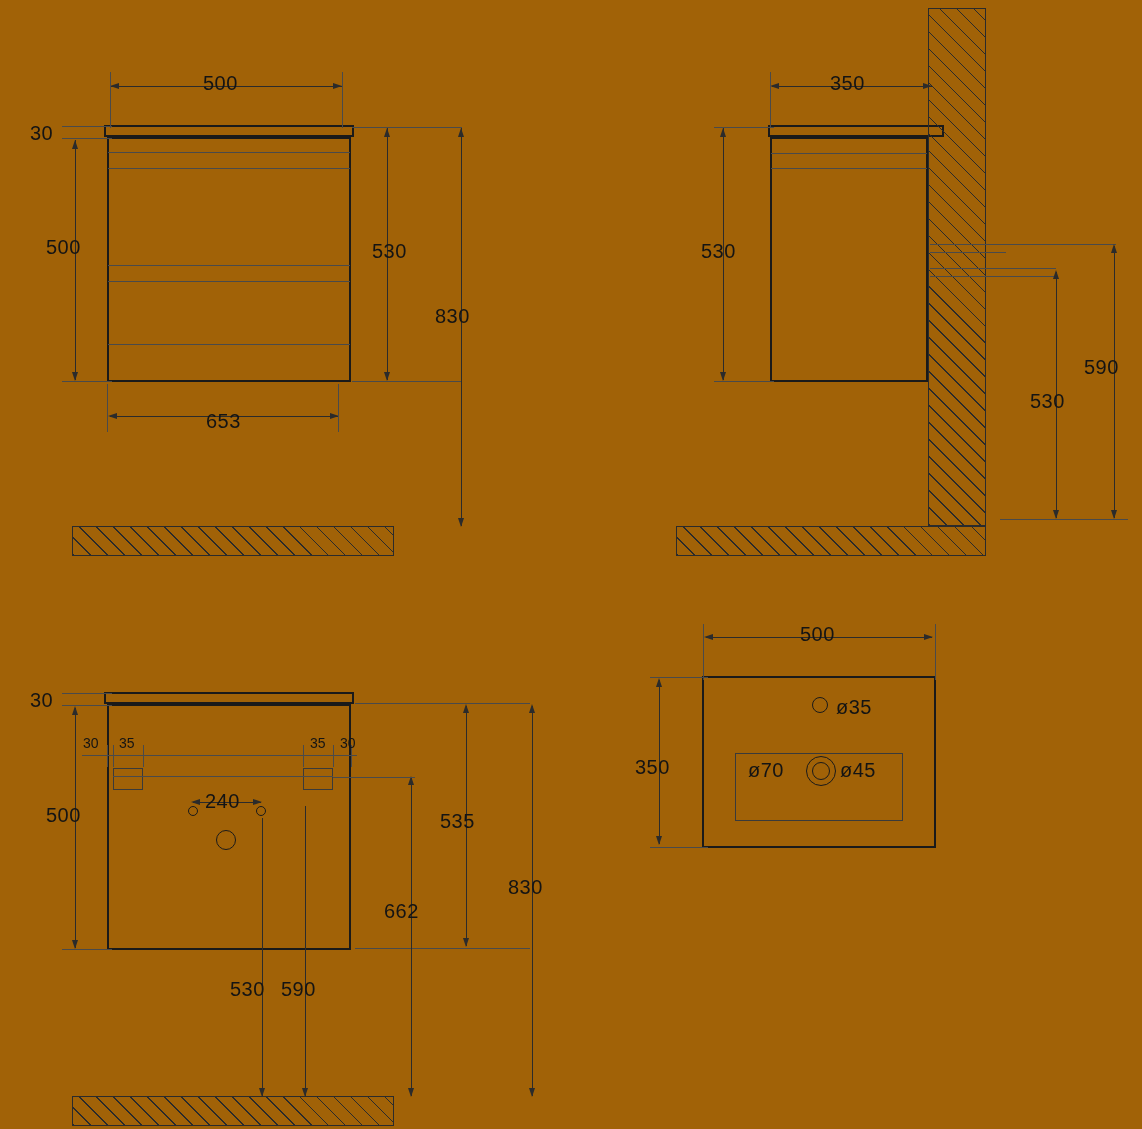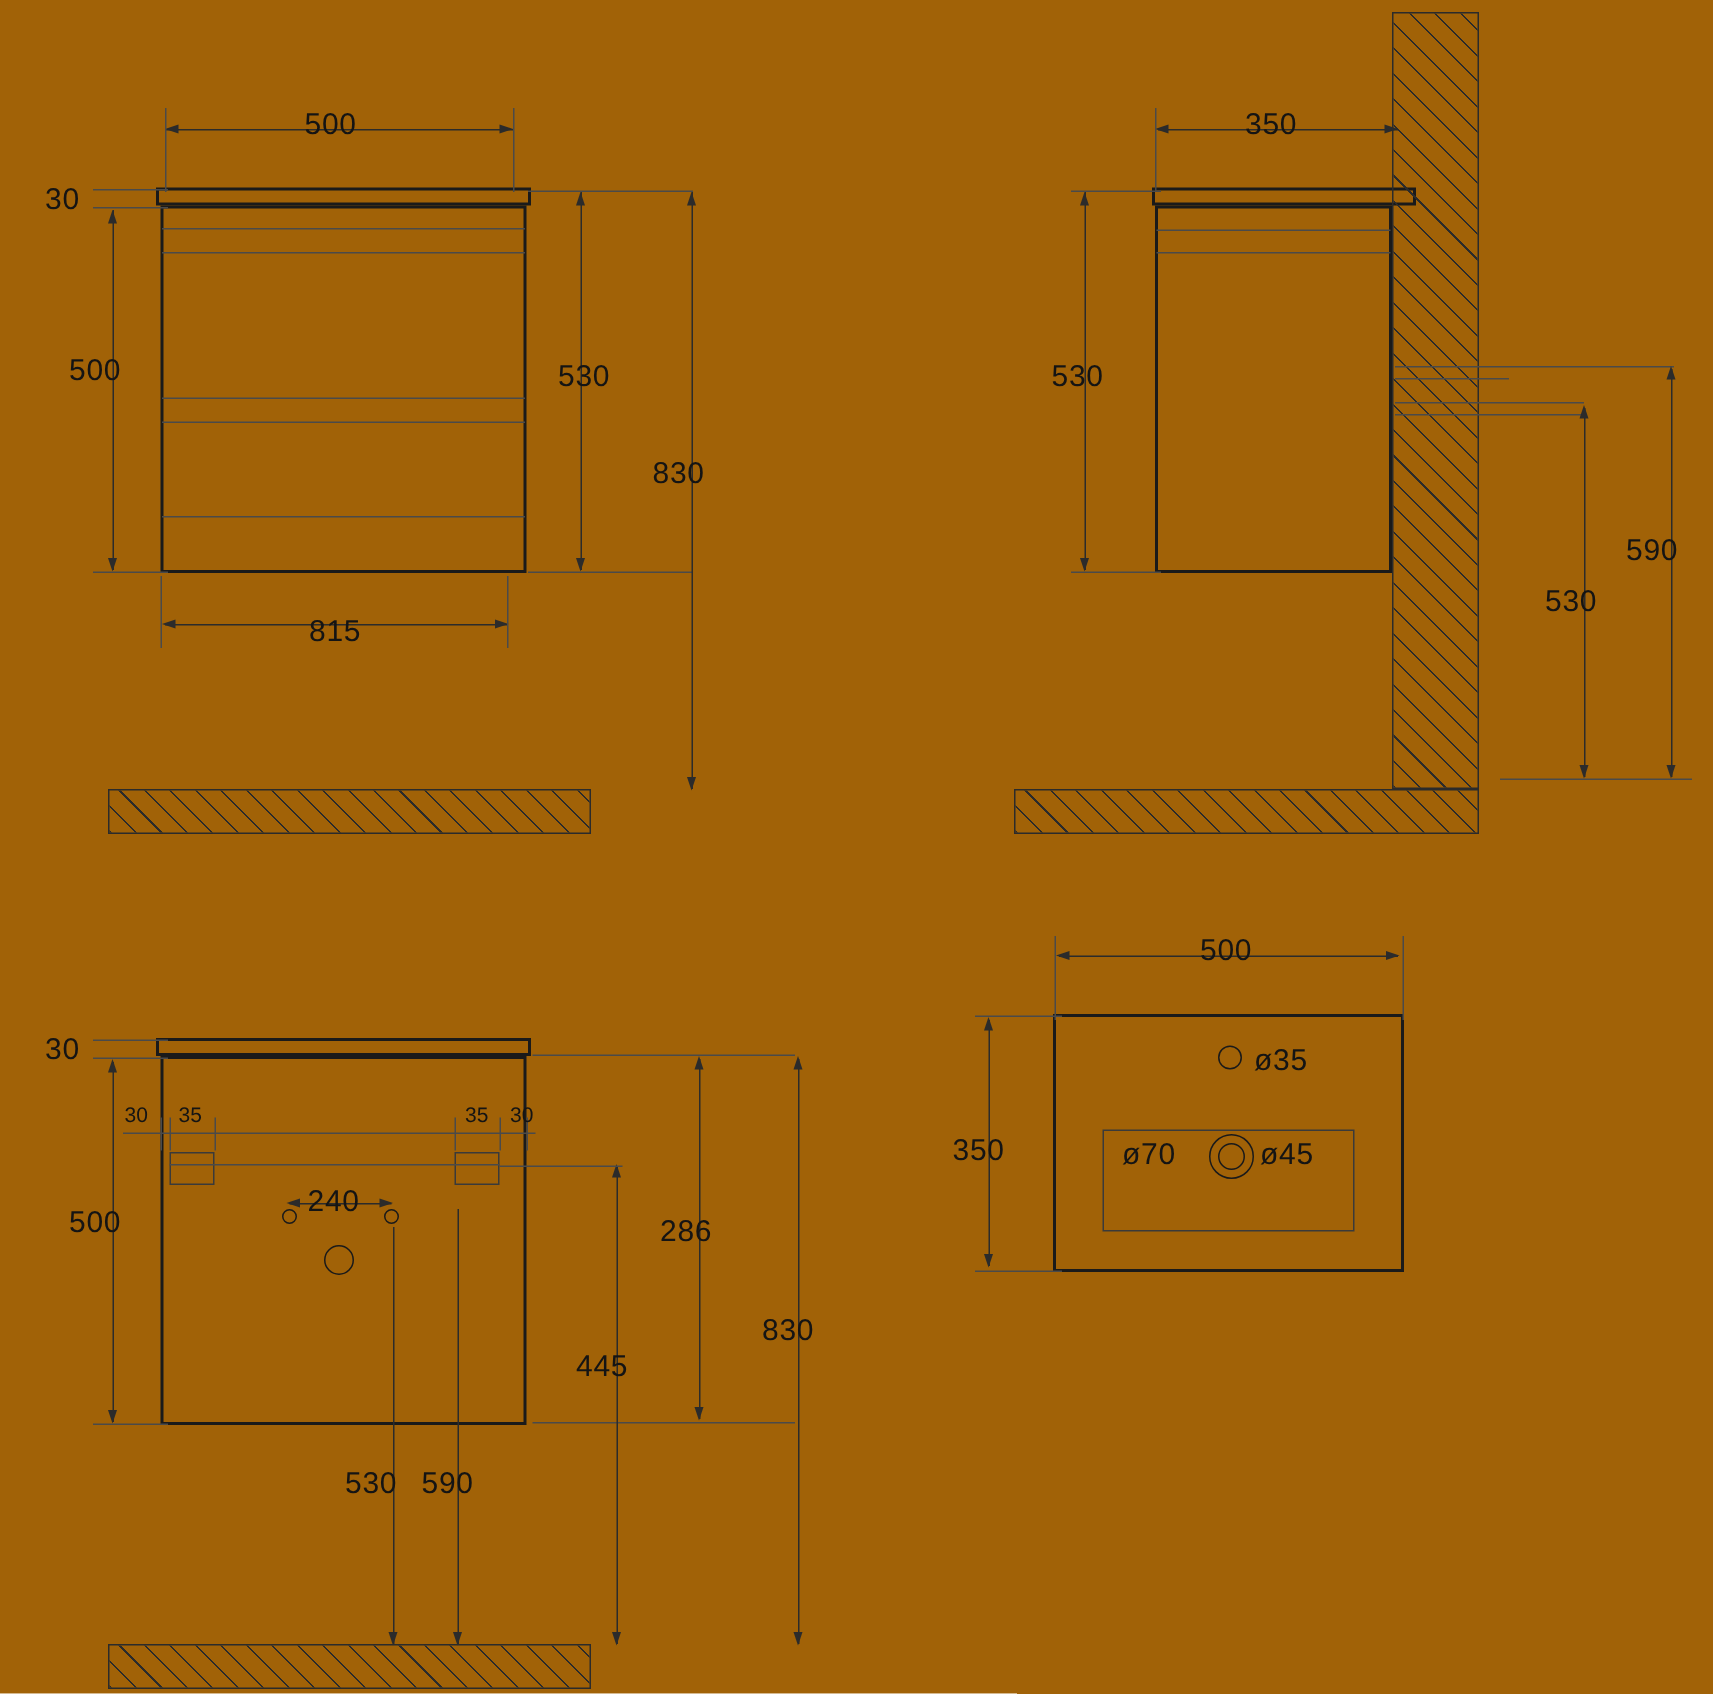--- a/index.html
+++ b/index.html
@@ -65,21 +65,21 @@
   <div class="ln v" style="left:461px;top:128px;height:398px;"></div>
   <div class="arrw ar-u" style="left:458px;top:128px;"></div>
   <div class="arrw ar-d" style="left:458px;top:518px;"></div>
   <div class="dim" style="left:435px;top:305px;">830</div>
 
   <div class="ln h" style="left:110px;top:416px;width:228px;"></div>
   <div class="arrw ar-l" style="left:108px;top:413px;"></div>
   <div class="arrw ar-r" style="left:330px;top:413px;"></div>
   <div class="ln v thin" style="left:107px;top:384px;height:48px;"></div>
   <div class="ln v thin" style="left:338px;top:384px;height:48px;"></div>
-  <div class="dim" style="left:206px;top:410px;">815</div>
+  <div class="dim" style="left:206px;top:410px;">653</div>
 
   <div class="hatch" style="left:72px;top:526px;width:322px;height:30px;"></div>
 
   <div class="box" style="left:768px;top:125px;width:176px;height:12px;"></div>
   <div class="box" style="left:770px;top:137px;width:158px;height:245px;"></div>
   <div class="ln h thin" style="left:771px;top:153px;width:156px;"></div>
   <div class="ln h thin" style="left:771px;top:168px;width:156px;"></div>
 
   <div class="hatch" style="left:928px;top:8px;width:58px;height:518px;"></div>
 
@@ -152,32 +152,32 @@
   <div class="ln h" style="left:193px;top:802px;width:68px;"></div>
   <div class="arrw ar-l" style="left:191px;top:799px;"></div>
   <div class="arrw ar-r" style="left:253px;top:799px;"></div>
   <div class="dim" style="left:205px;top:790px;">240</div>
 
   <div class="ln v" style="left:466px;top:706px;height:240px;"></div>
   <div class="arrw ar-u" style="left:463px;top:704px;"></div>
   <div class="arrw ar-d" style="left:463px;top:938px;"></div>
   <div class="ln h thin" style="left:355px;top:703px;width:175px;"></div>
   <div class="ln h thin" style="left:355px;top:948px;width:175px;"></div>
-  <div class="dim" style="left:440px;top:810px;">286</div>
+  <div class="dim" style="left:440px;top:810px;">535</div>
 
   <div class="ln v" style="left:532px;top:706px;height:390px;"></div>
   <div class="arrw ar-u" style="left:529px;top:704px;"></div>
   <div class="arrw ar-d" style="left:529px;top:1088px;"></div>
   <div class="dim" style="left:508px;top:876px;">830</div>
 
   <div class="ln v" style="left:411px;top:778px;height:318px;"></div>
   <div class="arrw ar-u" style="left:408px;top:776px;"></div>
   <div class="arrw ar-d" style="left:408px;top:1088px;"></div>
   <div class="ln h thin" style="left:333px;top:777px;width:82px;"></div>
-  <div class="dim" style="left:384px;top:900px;">445</div>
+  <div class="dim" style="left:384px;top:900px;">662</div>
 
   <div class="ln v" style="left:262px;top:818px;height:278px;"></div>
   <div class="arrw ar-d" style="left:259px;top:1088px;"></div>
   <div class="dim" style="left:230px;top:978px;">530</div>
 
   <div class="ln v" style="left:305px;top:806px;height:290px;"></div>
   <div class="arrw ar-d" style="left:302px;top:1088px;"></div>
   <div class="dim" style="left:281px;top:978px;">590</div>
 
   <div class="hatch" style="left:72px;top:1096px;width:322px;height:30px;"></div>

